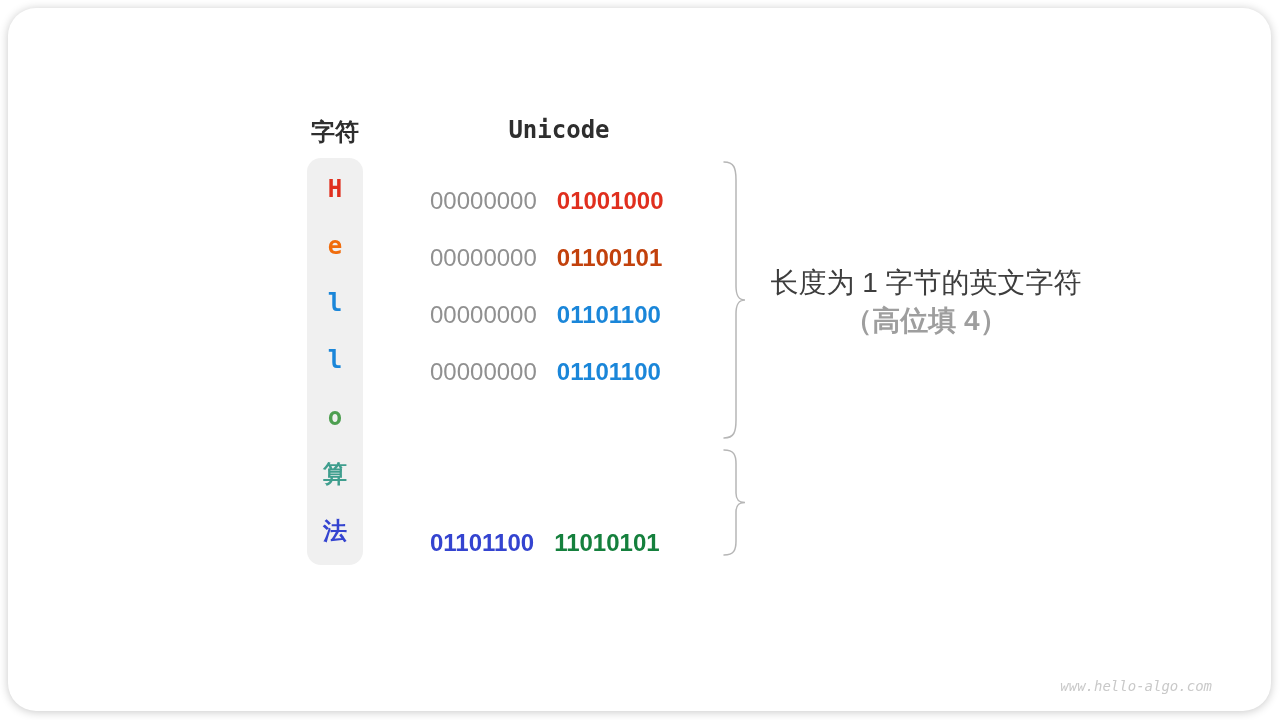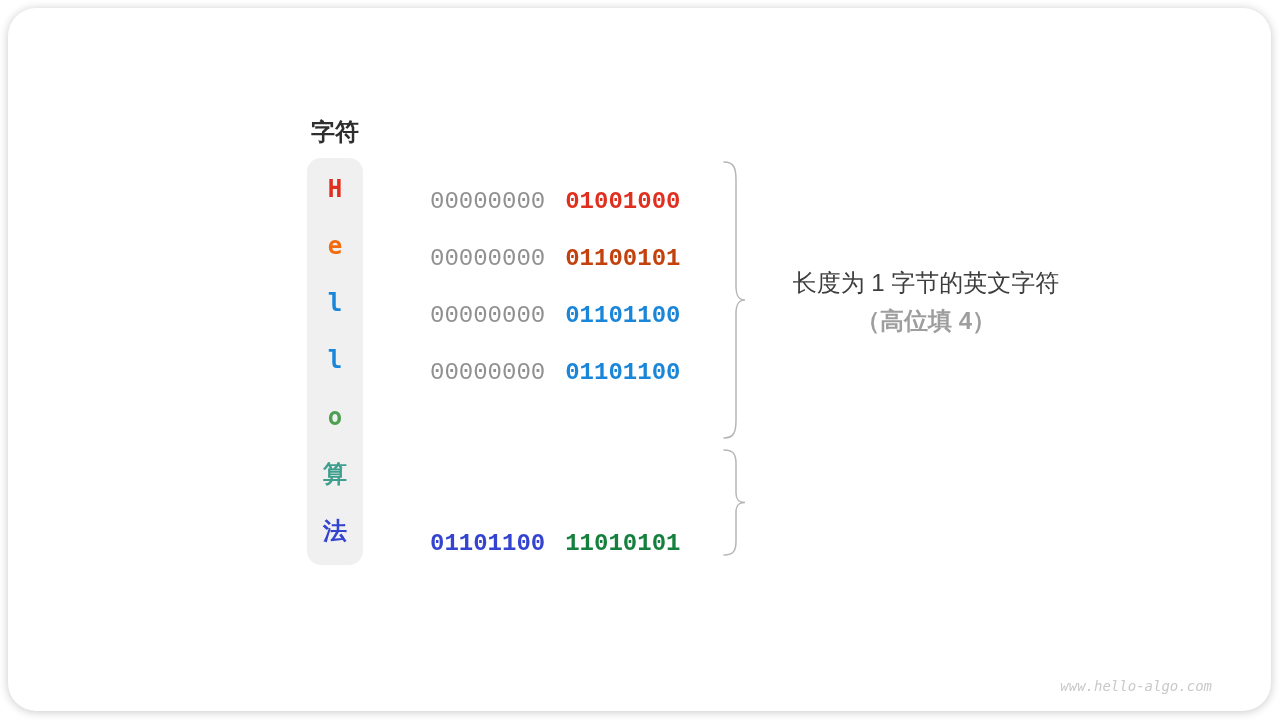--- a/index.html
+++ b/index.html
@@ -65,34 +65,34 @@
     position: absolute;
     left: 307px; width: 56px;
     text-align: center;
     font-size: 24px;
     font-weight: bold;
     font-family: "DejaVu Sans Mono", "Liberation Mono", monospace;
   }
   .cell-bytes {
     position: absolute;
     left: 430px;
-    font-family: Liberation Mono, monospace;
+    font-family: Liberation Sans, sans-serif;
     font-size: 24px;
     white-space: nowrap;
     margin-top: 25px;
   }
   .byte1 { margin-right: 20px; }
   .brace-svg {
     position: absolute;
   }
   .annotation {
     position: absolute;
     width: 340px;
     text-align: center;
-    font-size: 24px;
+    font-size: 28px;
     line-height: 38px;
     white-space: nowrap;
   }
   .annotation .line1 {
     color: #3d3d3d;
     font-weight: 500;
   }
   .annotation .line2 {
     color: #9e9e9e;
     font-weight: bold;
@@ -109,20 +109,21 @@
 </style>
 </head>
 <body>
 
 <div class="card"></div>
 
 <div class="stage">
 
   <div class="col-header char-h">字符</div>
 
+  <div class="col-header uni-h">Unicode</div>
 
   <div class="char-strip"></div>
 
   <div class="rows">
     <div class="row" style="top: 160px;">
       <span class="cell-char" style="color: rgb(224, 47, 30);">H</span>
       <span class="cell-bytes">
         <span class="byte1" style="color: rgb(144, 144, 144); font-weight: 400;">00000000</span><span class="byte2" style="color: rgb(224, 47, 30); font-weight: 700;">01001000</span>
       </span>
     </div>

